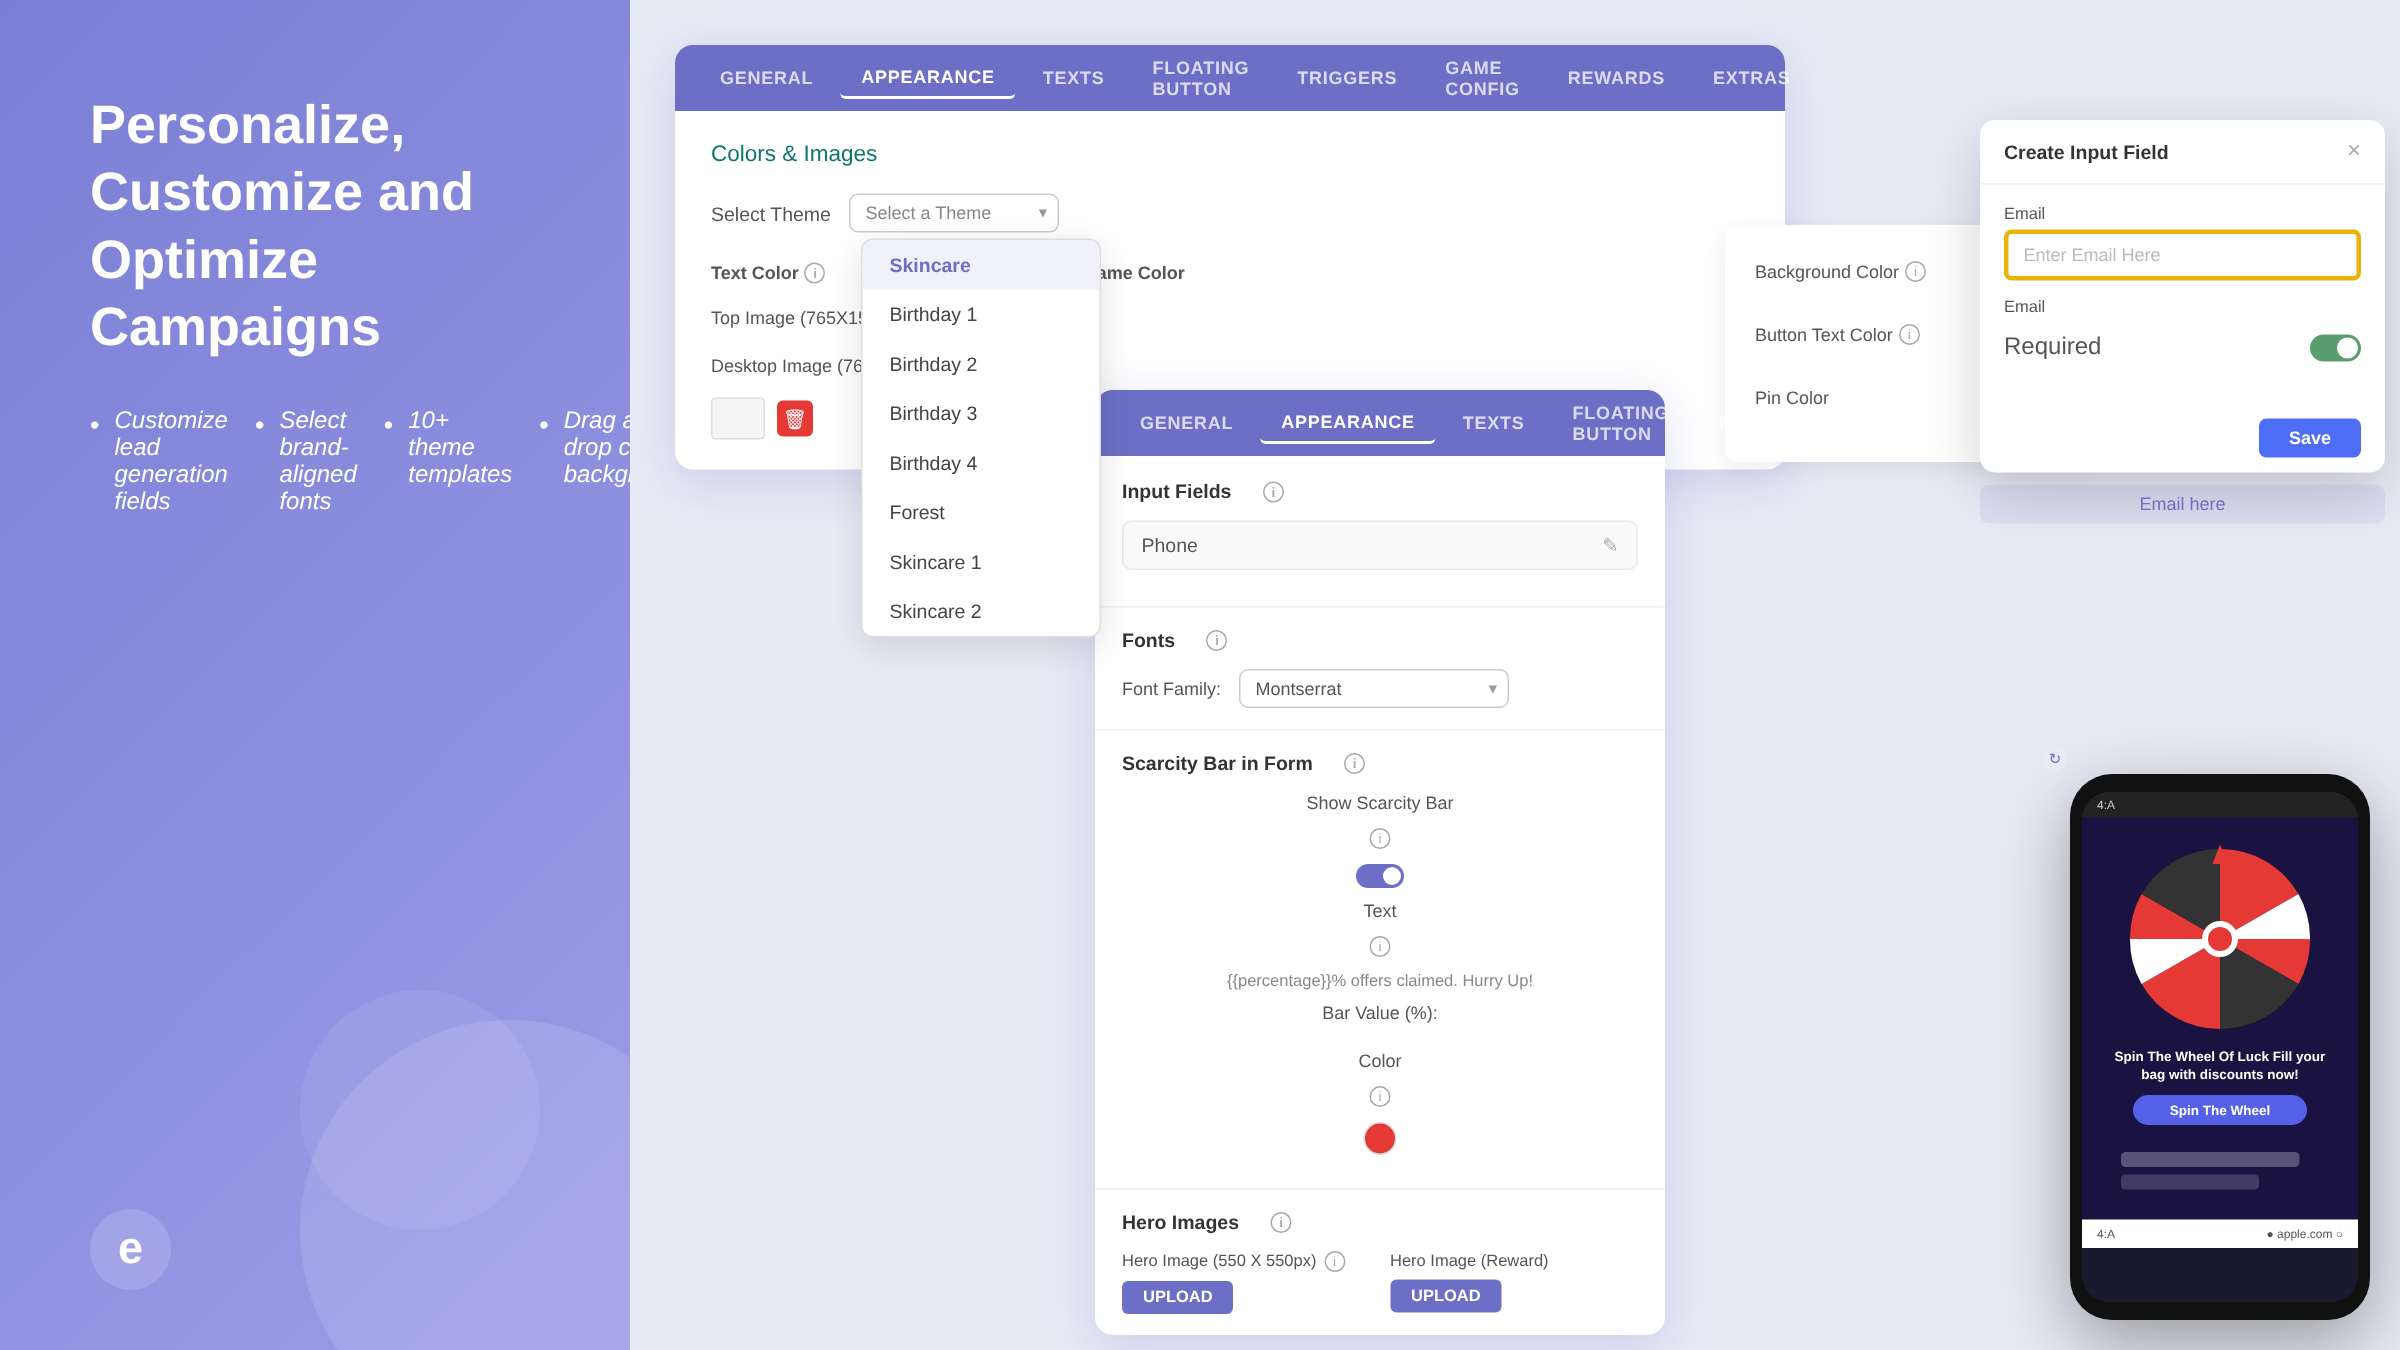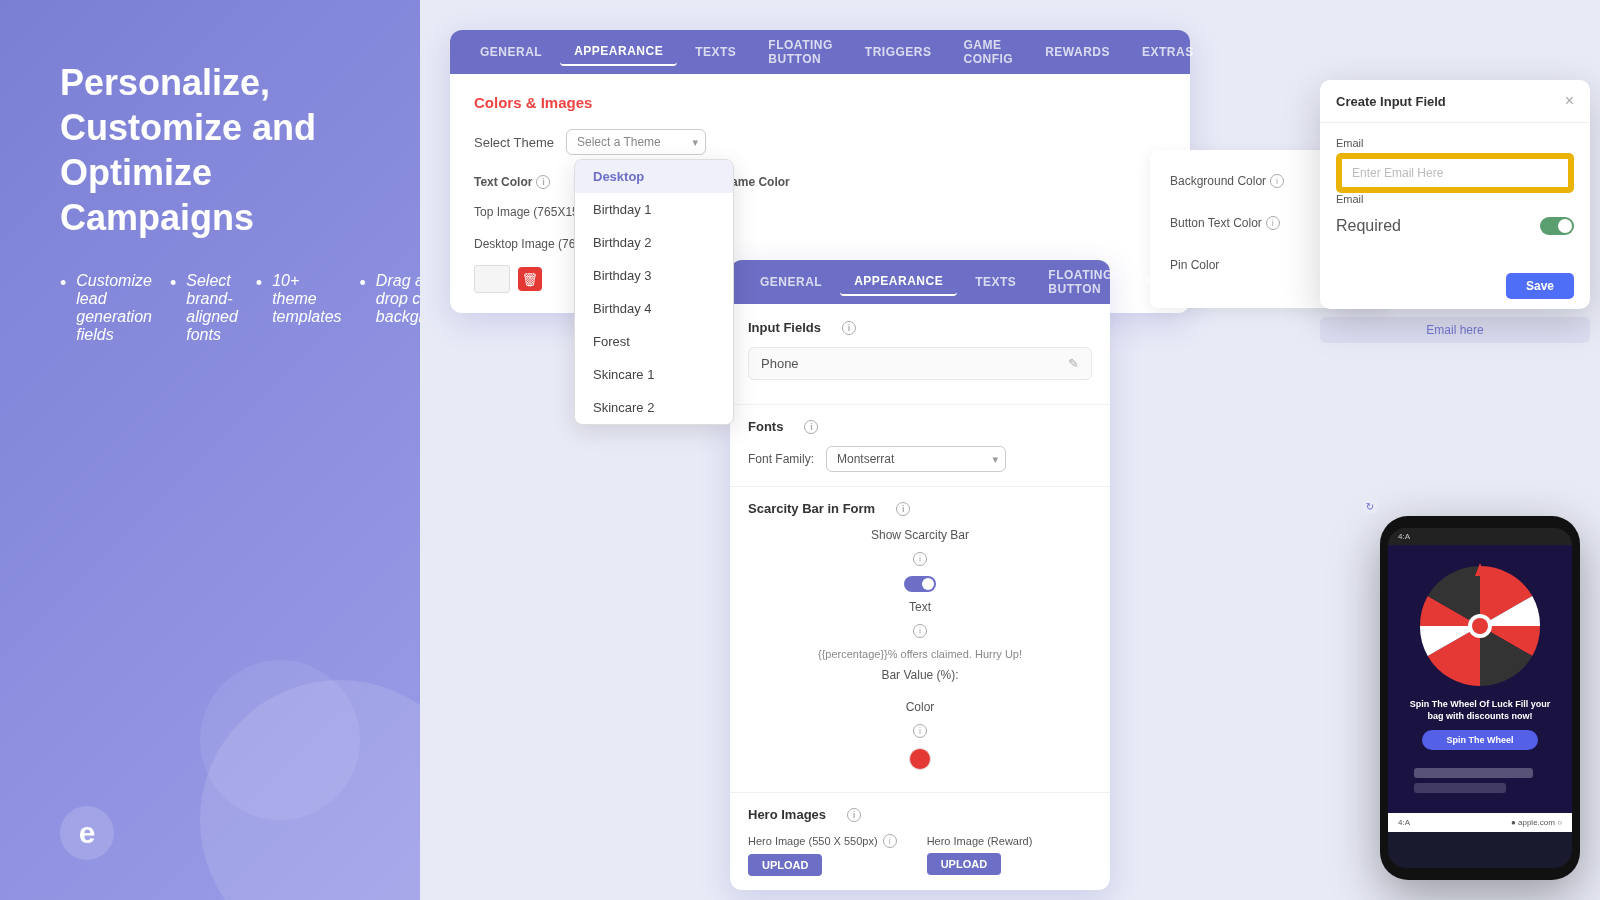--- a/index.html
+++ b/index.html
@@ -127,22 +127,22 @@
       color: #fff;
       border-bottom: 2px solid #fff;
     }
 
     
     .app-content {
       padding: 20px 24px;
     }
     .section-title {
       font-size: 15px;
-      font-weight: 700;
-      color: #ef4444;
+      font-weight: 400;
+      color: #0f766e;
       margin-bottom: 18px;
     }
 
     
     .select-theme-row {
       display: flex;
       align-items: center;
       gap: 12px;
       margin-bottom: 20px;
       position: relative;
@@ -480,25 +480,26 @@
     .modal-body {
       padding: 14px 16px;
     }
     .modal-field-label {
       font-size: 11px;
       color: #555;
       margin-bottom: 4px;
     }
     .modal-input {
       width: 100%;
-      border: 6px solid #eab308;
+      border: 3px solid #eab308;
       border-radius: 5px;
       padding: 7px 10px;
       font-size: 12px;
       color: #555;
+      margin-bottom: 12px;
       outline: none;
     }
     .modal-input::placeholder { color: #bbb; }
     .modal-required-row {
       display: flex;
       align-items: center;
       justify-content: space-between;
       margin-bottom: 14px;
     }
     .required-label {
@@ -665,21 +666,21 @@
 
       <div class="select-theme-row">
         <span class="select-theme-label">Select Theme</span>
         <div class="select-wrapper">
           <select class="theme-select">
             <option>Select a Theme</option>
           </select>
         </div>
 
         <div class="theme-dropdown">
-          <div class="theme-item selected">Desktop</div>
+          <div class="theme-item selected">Skincare</div>
           <div class="theme-item">Birthday 1</div>
           <div class="theme-item">Birthday 2</div>
           <div class="theme-item">Birthday 3</div>
           <div class="theme-item">Birthday 4</div>
           <div class="theme-item">Forest</div>
           <div class="theme-item">Skincare 1</div>
           <div class="theme-item">Skincare 2</div>
         </div>
       </div>
 

